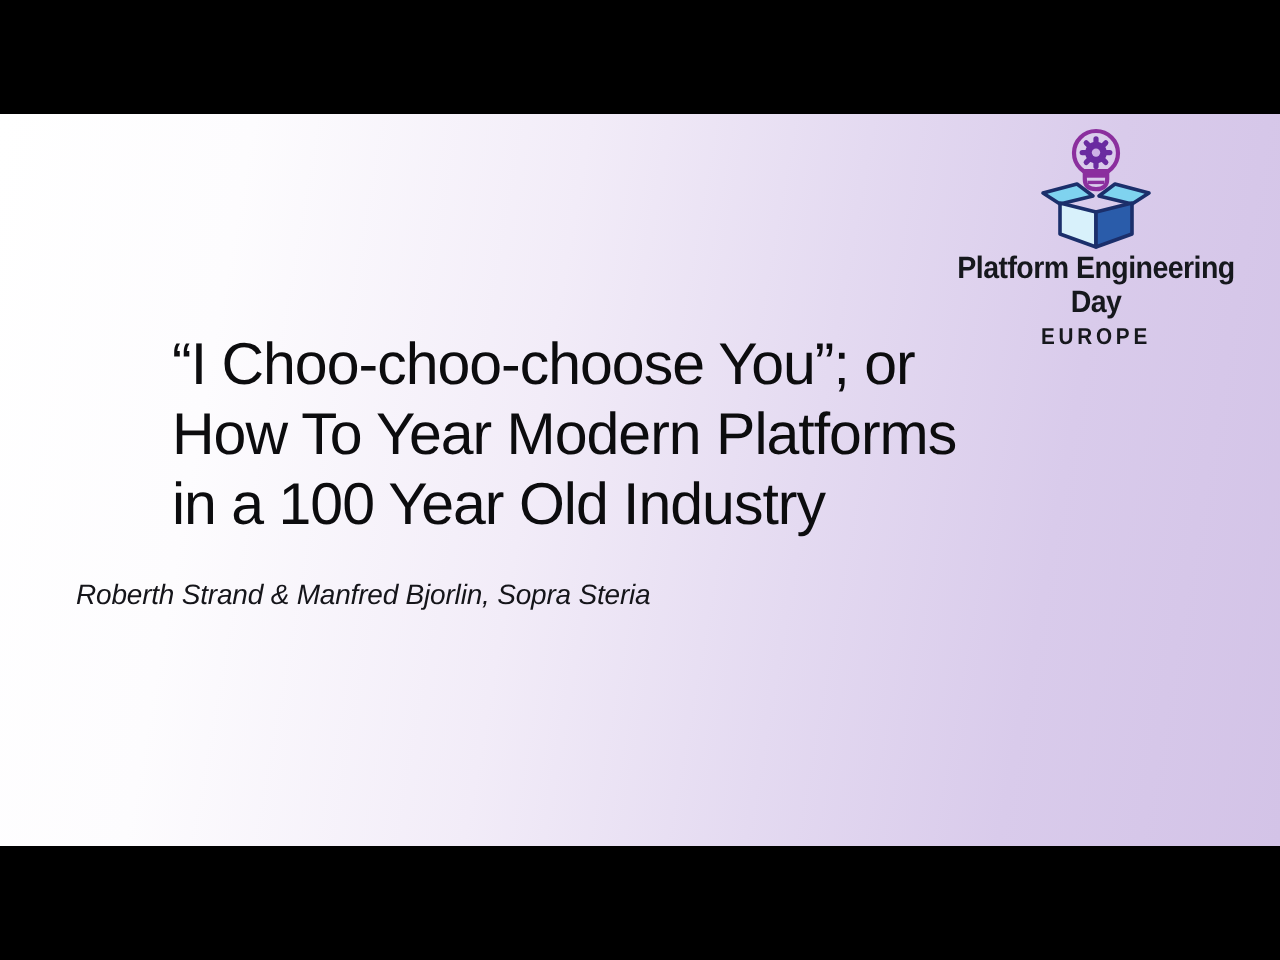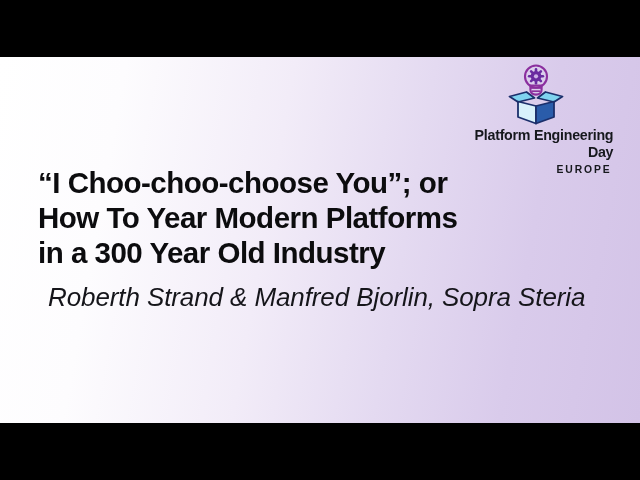--- a/index.html
+++ b/index.html
@@ -37,24 +37,24 @@
         #f2ecf8 42%,
         #e4daf1 62%,
         #d9cbeb 80%,
         #d3c3e7 100%);
     overflow: hidden;
   }
 
   
   #logo-block {
     position: absolute;
-    right: 20px;
+    right: 8px;
     top: 4px;
     width: 168px;
-    text-align: right;
+    text-align: center;
     user-select: none;
   }
   #logo-mark {
     width: 168px;
     height: 64px;
     display: block;
   }
   #logo-wordmark {
     font-family: "Liberation Sans", sans-serif;
     font-weight: bold;
@@ -78,34 +78,35 @@
 
   
   #title-block {
     position: absolute;
     left: 38px;
     top: 108px;
     width: 500px;
   }
   .title-line {
     font-family: "Liberation Sans", sans-serif;
-    font-weight: bold;
+    font-weight: normal;
     font-size: 29.5px;
     line-height: 35px;
     color: #0c0c0e;
     letter-spacing: -0.5px;
     white-space: nowrap;
+    margin-left: 48px;
   }
   #speaker-line {
     position: absolute;
-    left: 48px;
+    left: 38px;
     top: 228px;
     font-family: "Liberation Sans", sans-serif;
     font-style: italic;
-    font-size: 26px;
+    font-size: 14px;
     line-height: 24px;
     color: #15151a;
     letter-spacing: -0.1px;
     white-space: nowrap;
   }
 </style>
 </head>
 <body>
 
 <div id="frame">
@@ -150,21 +151,21 @@
           <path d="M 18.0 40.5 L 0 45.0 L 0 62.5 L 18.0 56.0 Z" fill="#2a5caa" stroke="#1b2f6b" stroke-width="1.8" stroke-linejoin="round"></path>
         </g>
       </svg>
       <div id="logo-wordmark">Platform Engineering Day</div>
       <div id="logo-region">EUROPE</div>
     </div>
 
     <div id="title-block">
       <div class="title-line">“I Choo-choo-choose You”; or</div>
       <div class="title-line">How To Year Modern Platforms</div>
-      <div class="title-line">in a 300 Year Old Industry</div>
+      <div class="title-line">in a 100 Year Old Industry</div>
     </div>
 
     <div id="speaker-line">Roberth Strand &amp; Manfred Bjorlin, Sopra Steria</div>
 
   </div>
 
   <div class="letterbox bottom"></div>
 
 </div>
 

